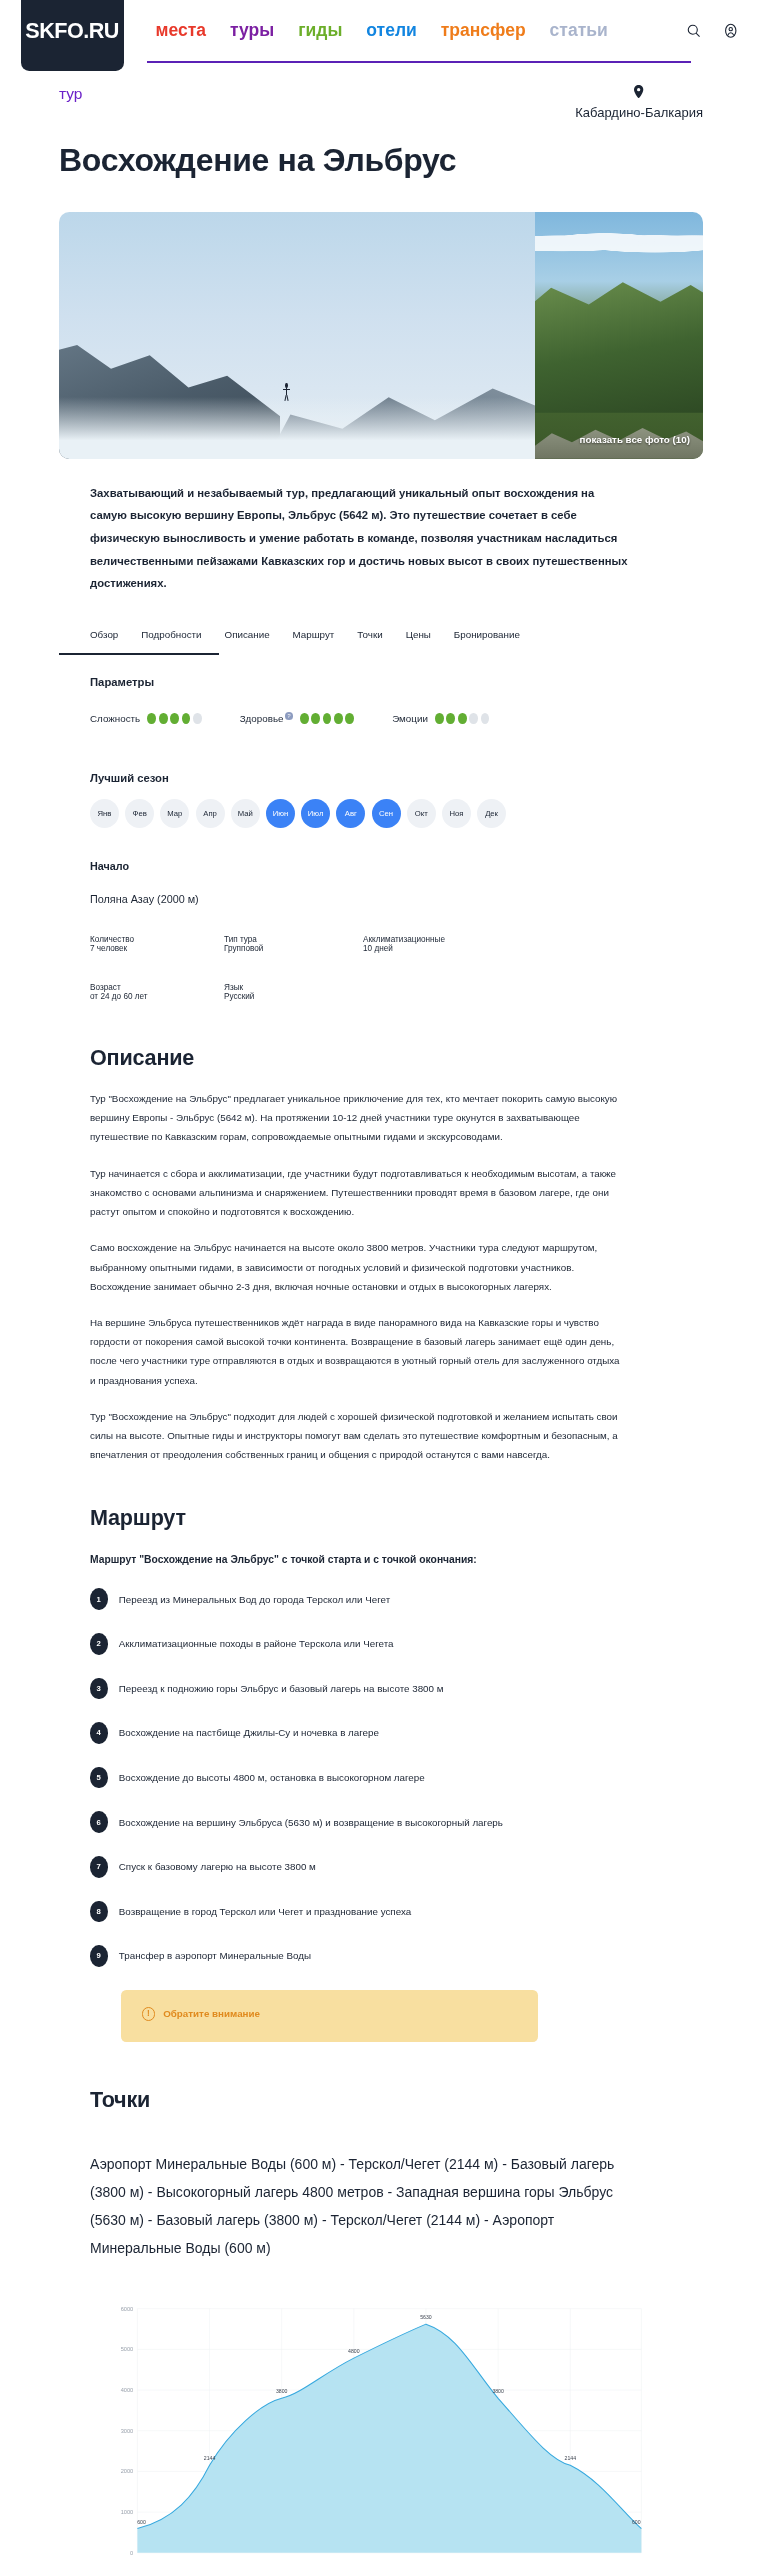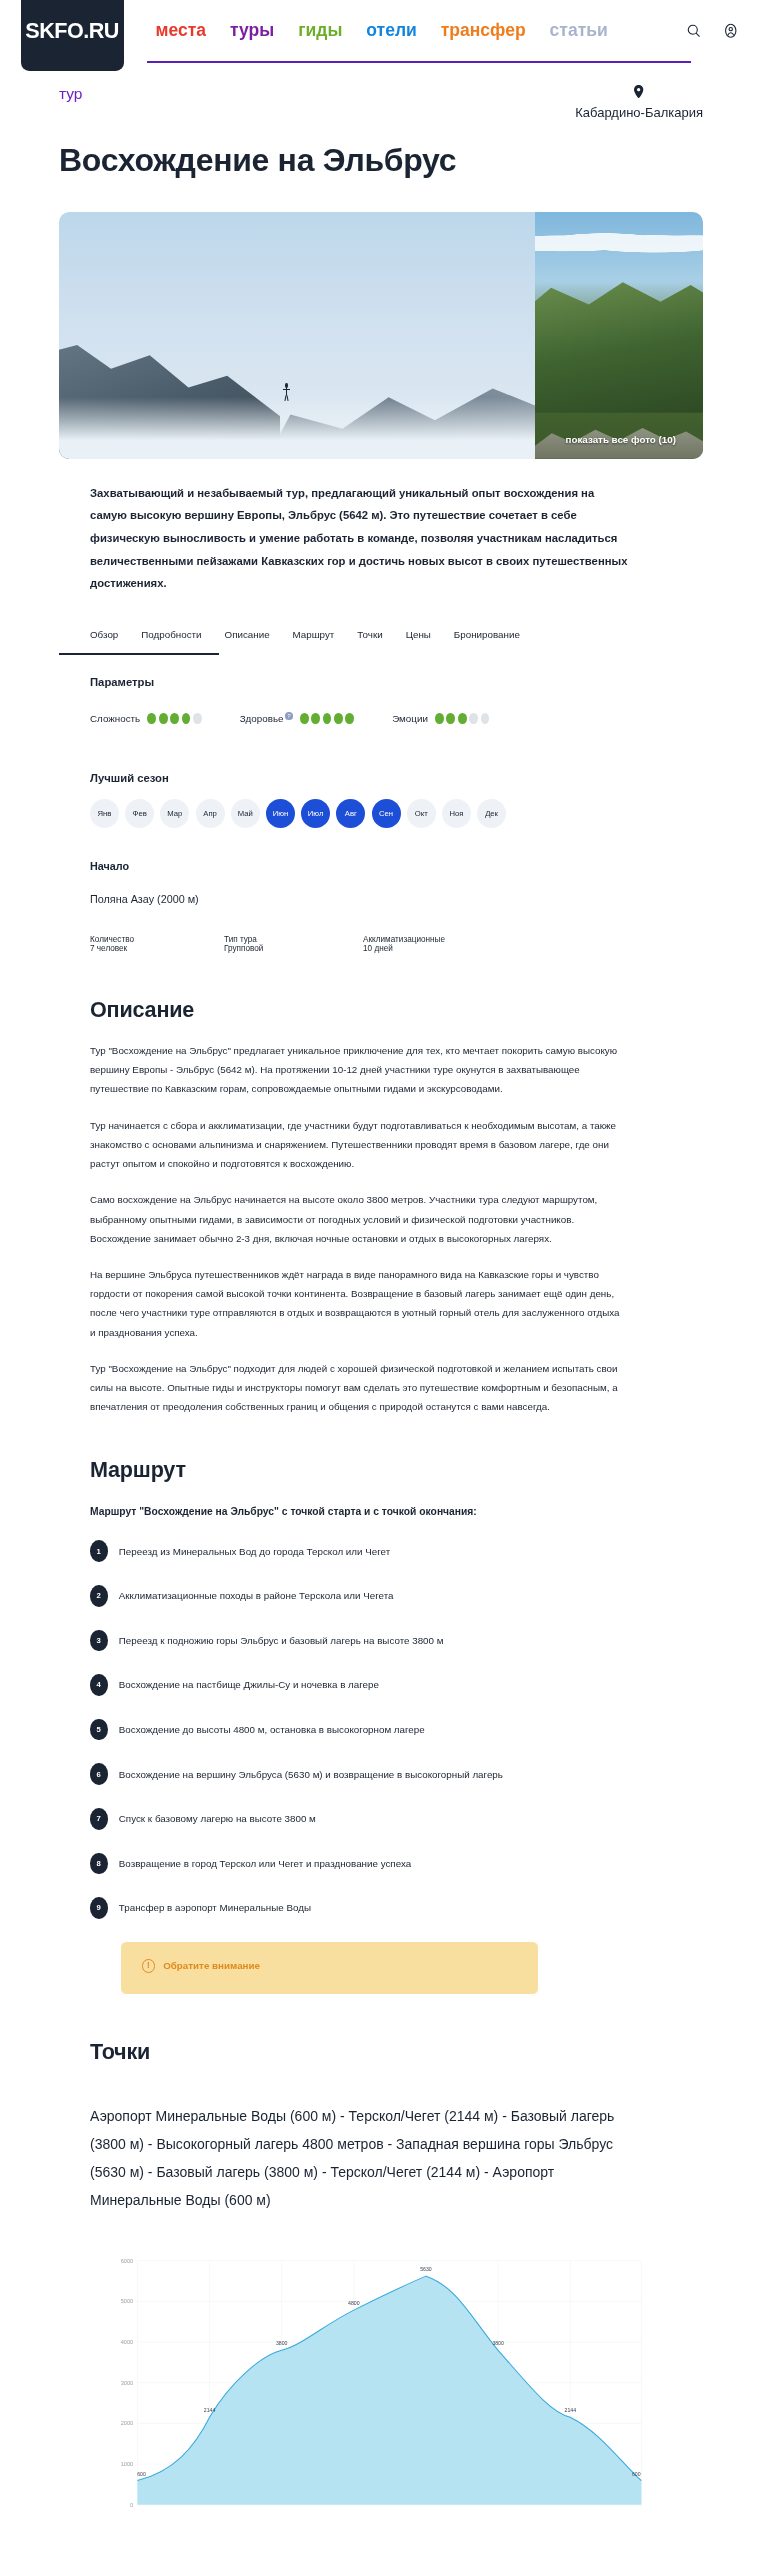--- a/index.html
+++ b/index.html
@@ -145,21 +145,21 @@
     background: linear-gradient(170deg,#6f9350 0%, #3f6330 55%, #2e4a24 100%);
     clip-path: polygon(0 26%, 14% 10%, 34% 22%, 52% 6%, 72% 20%, 88% 8%, 100% 18%, 100% 100%, 0 100%);
   }
   .hero-side .rocks {
     position:absolute; left:0; right:0; bottom:0; height:44px;
     background: linear-gradient(180deg,#9aa08d, #6f7562);
     clip-path: polygon(0 70%, 10% 42%, 22% 62%, 36% 34%, 50% 58%, 64% 30%, 78% 56%, 90% 38%, 100% 60%, 100% 100%, 0 100%);
   }
   .hero-badge {
     position: absolute;
-    right: 27px;
+    right: 13px;
     bottom: 13.4px;
     color: #fff;
     font-size: 9.8px;
     font-weight: 600;
     text-shadow: 0 0.5px 2.1px rgba(0,0,0,.55);
     cursor: pointer;
   }
 
   
   .tag-row {
@@ -246,21 +246,21 @@
 
   
   .season-wrap { margin-top: 30px; }
   .months { margin-top: 14.4px; display: flex; gap: 6.2px; padding-left: 31px; }
   .month {
     width: 29px; height: 29px; border-radius: 50%;
     background: #eef1f5; color: #1b2433;
     display: flex; align-items: center; justify-content: center;
     font-size: 7.7px; cursor: pointer;
   }
-  .month.active { background: #1d4ed8; color: #fff; }
+  .month.active { background: #3b82f6; color: #fff; }
 
   
   .dgrid { margin-top: 32px; padding-left: 31px; display: grid; grid-template-columns: 134px 206px 1fr; }
   .dgrid .lbl { font-size: 10.8px; font-weight: 800; }
   .dgrid .val { font-size: 10.8px; font-weight: 400; margin-top: 21.6px; }
   .dgrid2 { margin-top: 30px; padding-left: 31px; display: grid; grid-template-columns: 134px 139px 1fr; }
 
   
   .desc-block { padding-left: 31px; padding-right: 77px; }
   .desc-block p {
@@ -463,20 +463,31 @@
          <div class="val">7 человек</div>
       </div>
     <div>
         <div class="lbl">Тип тура</div>
          <div class="val">Групповой</div>
       </div>
     <div>
         <div class="lbl">Акклиматизационные</div>
          <div class="val">10 дней</div>
       </div>
+  </div>
+  <div class="dgrid2">
+    <div>
+        <div class="lbl">Возраст</div>
+         <div class="val">от 24 до 60 лет</div>
+      </div>
+    <div>
+        <div class="lbl">Язык</div>
+         <div class="val">Русский</div>
+      </div>
+    <div></div>
   </div>
 
   <div style="margin-top:44px" class="h-big">Описание</div>
   <div class="desc-block">
     <p>Тур "Восхождение на Эльбрус" предлагает уникальное приключение для тех, кто мечтает покорить самую высокую вершину Европы - Эльбрус (5642 м). На протяжении 10-12 дней участники туре окунутся в захватывающее путешествие по Кавказским горам, сопровождаемые опытными гидами и экскурсоводами.</p>
     <p>Тур начинается с сбора и акклиматизации, где участники будут подготавливаться к необходимым высотам, а также знакомство с основами альпинизма и снаряжением. Путешественники проводят время в базовом лагере, где они растут опытом и спокойно и подготовятся к восхождению.</p>
     <p>Само восхождение на Эльбрус начинается на высоте около 3800 метров. Участники тура следуют маршрутом, выбранному опытными гидами, в зависимости от погодных условий и физической подготовки участников. Восхождение занимает обычно 2-3 дня, включая ночные остановки и отдых в высокогорных лагерях.</p>
     <p>На вершине Эльбруса путешественников ждёт награда в виде панорамного вида на Кавказские горы и чувство гордости от покорения самой высокой точки континента. Возвращение в базовый лагерь занимает ещё один день, после чего участники туре отправляются в отдых и возвращаются в уютный горный отель для заслуженного отдыха и празднования успеха.</p>
     <p>Тур "Восхождение на Эльбрус" подходит для людей с хорошей физической подготовкой и желанием испытать свои силы на высоте. Опытные гиды и инструкторы помогут вам сделать это путешествие комфортным и безопасным, а впечатления от преодоления собственных границ и общения с природой останутся с вами навсегда.</p>
   </div>

